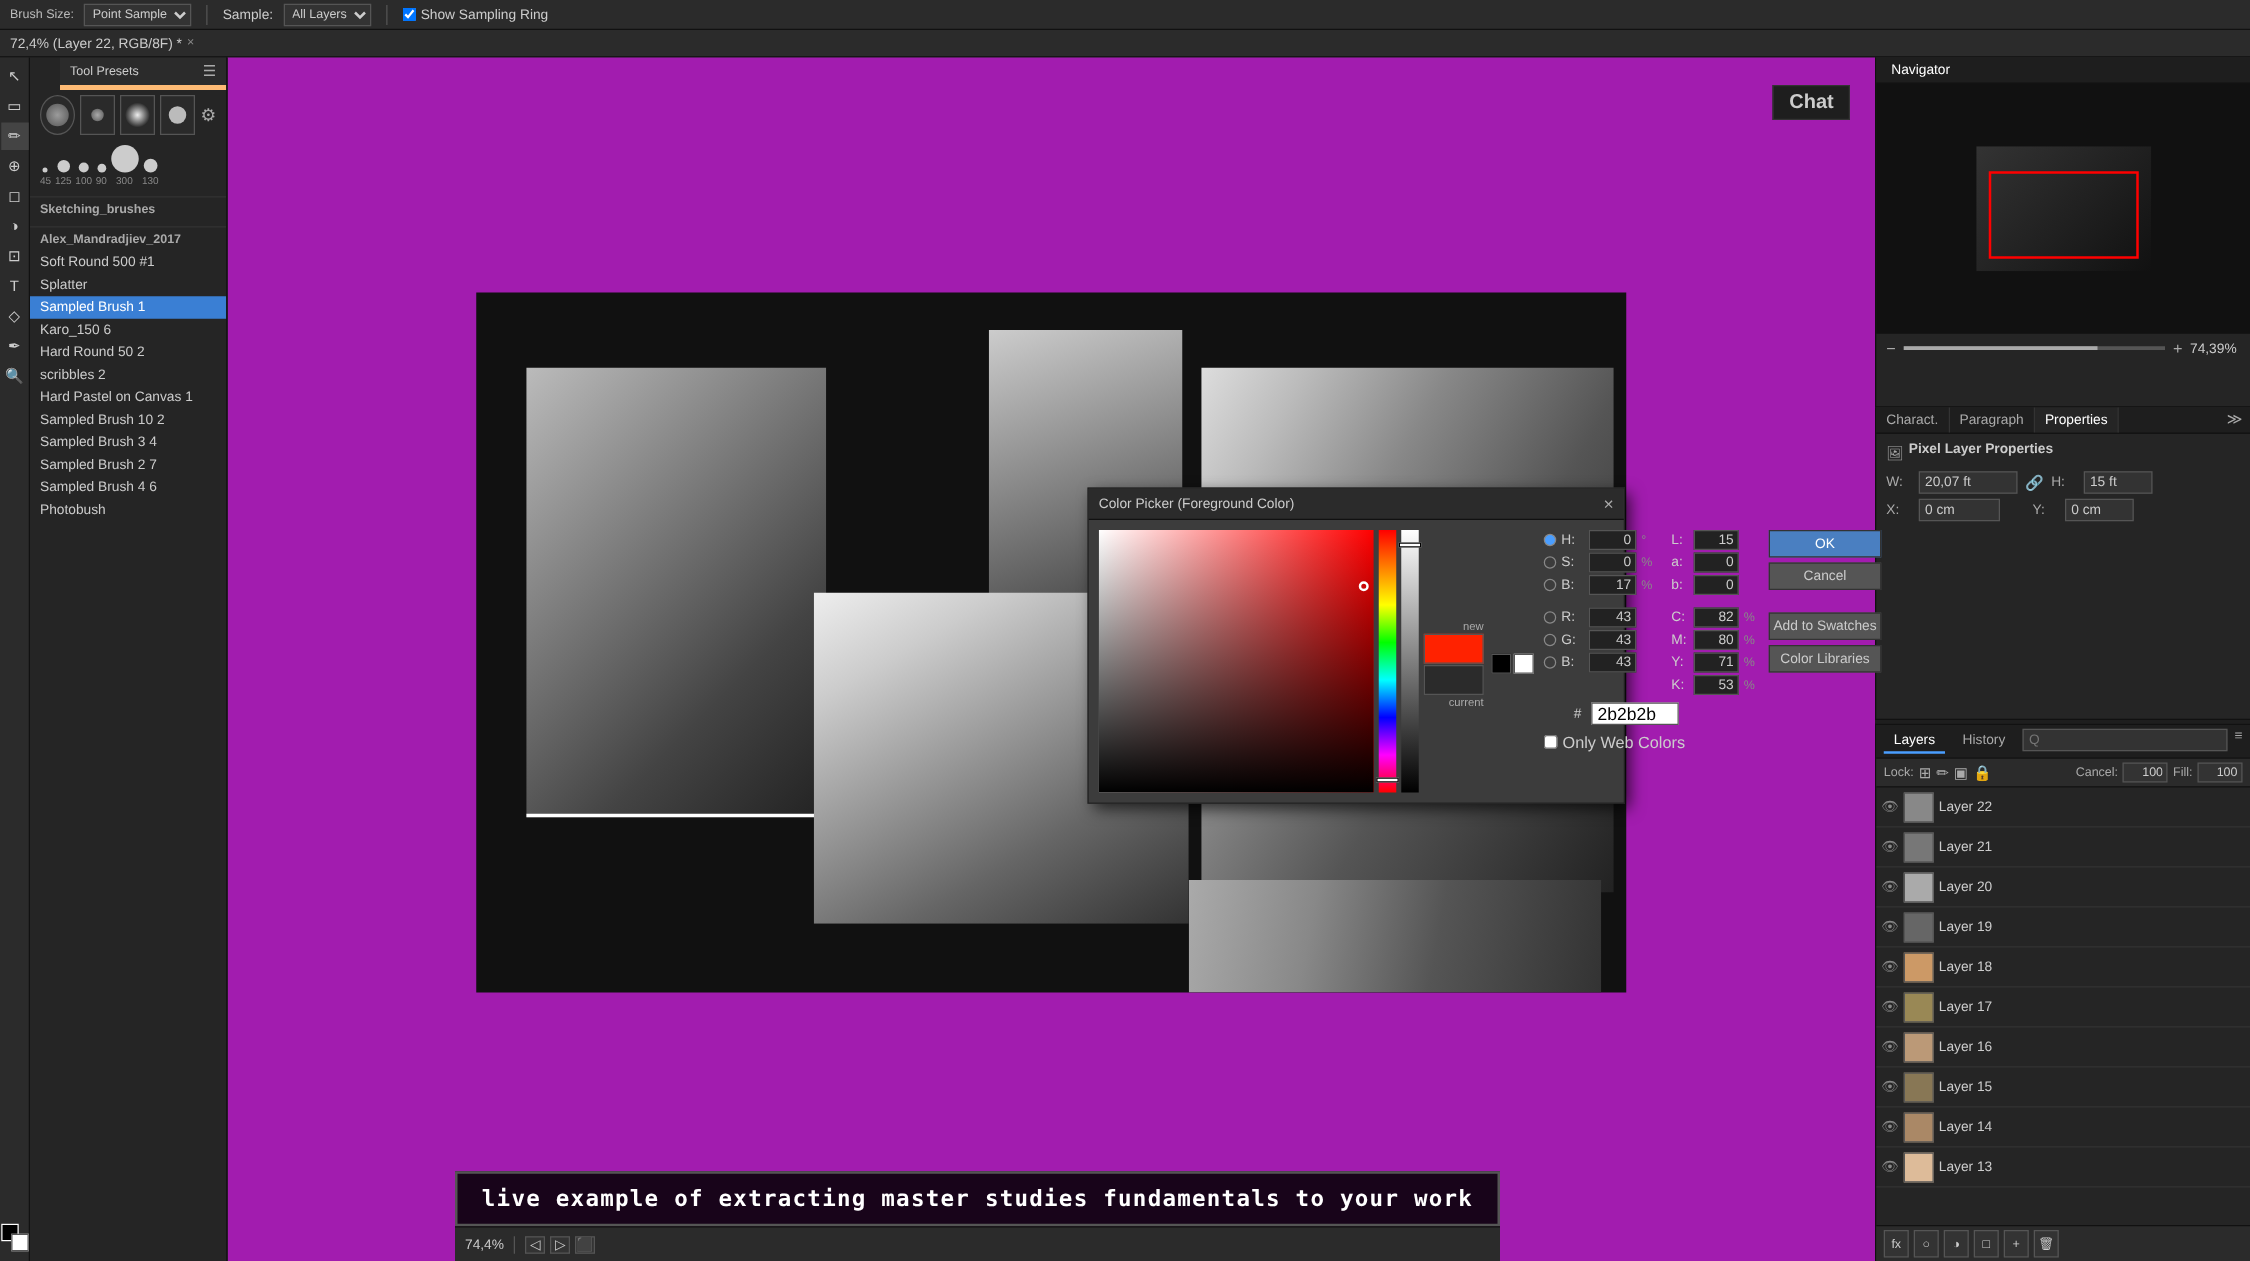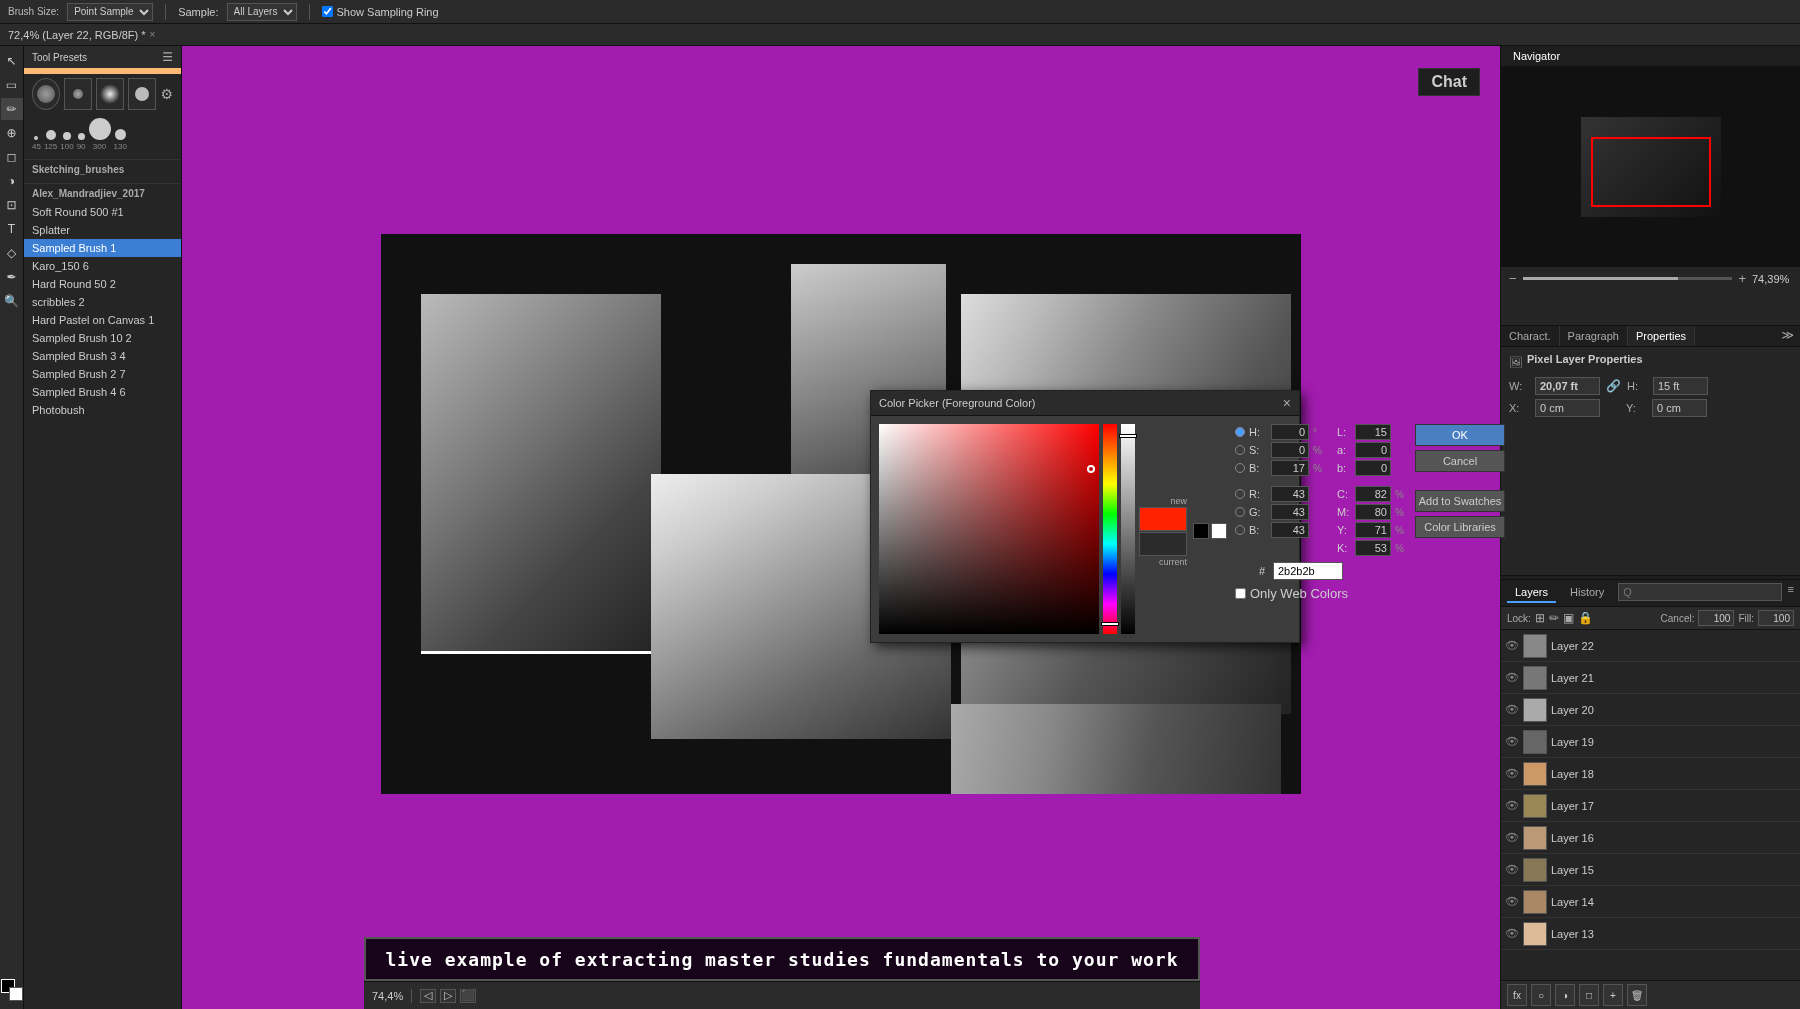--- a/index.html
+++ b/index.html
@@ -104,21 +104,22 @@
       border-right: 1px solid #111;
       overflow-y: auto;
       z-index: 9;
     }
     #brushes-panel .panel-header {
       display: flex;
       justify-content: space-between;
       align-items: center;
       padding: 4px 8px;
       background: #2b2b2b;
-      border-bottom: 6px solid #fdba74;
+      border-bottom: 4px solid #fdba74;
+      margin-left: 24px;
     }
     .brush-category {
       padding: 4px 8px;
       color: #aaa;
       font-size: 10px;
       font-weight: bold;
       border-top: 1px solid #333;
       margin-top: 4px;
     }
     .brush-list-item {
@@ -434,21 +435,21 @@
       font-size: 11px;
       color: #ccc;
       width: 10px;
     }
     .hex-input {
       width: 70px;
       height: 18px;
       background: #fff;
       border: 1px solid #555;
       color: #000;
-      font-size: 11px;
+      font-size: 14px;
       padding: 1px 4px;
     }
     .only-web-row {
       display: flex;
       align-items: center;
       gap: 4px;
       margin-top: 4px;
     }
     .only-web-label {
       font-size: 13px;
@@ -872,21 +873,21 @@
     <span class="props-tab active">Properties</span>
     <span style="margin-left:auto;color:#aaa;font-size:12px;padding:2px 6px;cursor:pointer;">≫</span>
   </div>
   <div class="props-content">
     <div style="display:flex;align-items:center;gap:4px;margin-bottom:6px;">
       <span style="font-size:11px;color:#aaa;">🖼</span>
       <span class="props-section-title">Pixel Layer Properties</span>
     </div>
     <div style="display:flex;align-items:center;gap:6px;margin-bottom:4px;">
       <span class="props-field-label">W:</span>
-      <input class="props-field-input" value="20,07 ft" style="width: 65px; font-weight: bold;">
+      <input class="props-field-input" value="20,07 ft" style="width: 79px;">
       <span class="props-link-icon">🔗</span>
       <span class="props-field-label">H:</span>
       <input class="props-field-input" value="15 ft" style="width: 55px;">
     </div>
     <div style="display:flex;align-items:center;gap:6px;margin-bottom:4px;">
       <span class="props-field-label">X:</span>
       <input class="props-field-input" value="0 cm" style="width: 65px;">
       <span style="width:14px;"></span>
       <span class="props-field-label">Y:</span>
       <input class="props-field-input" value="0 cm" style="width: 55px;">

